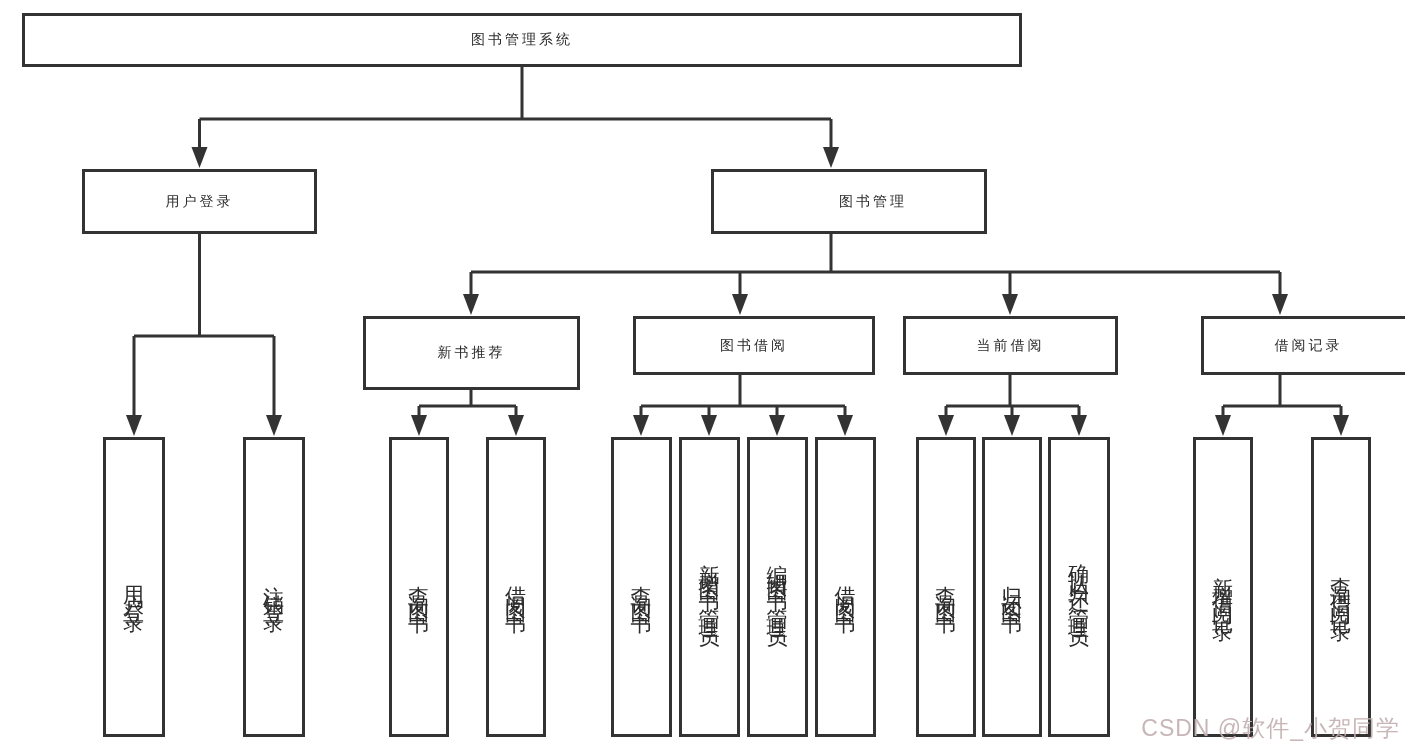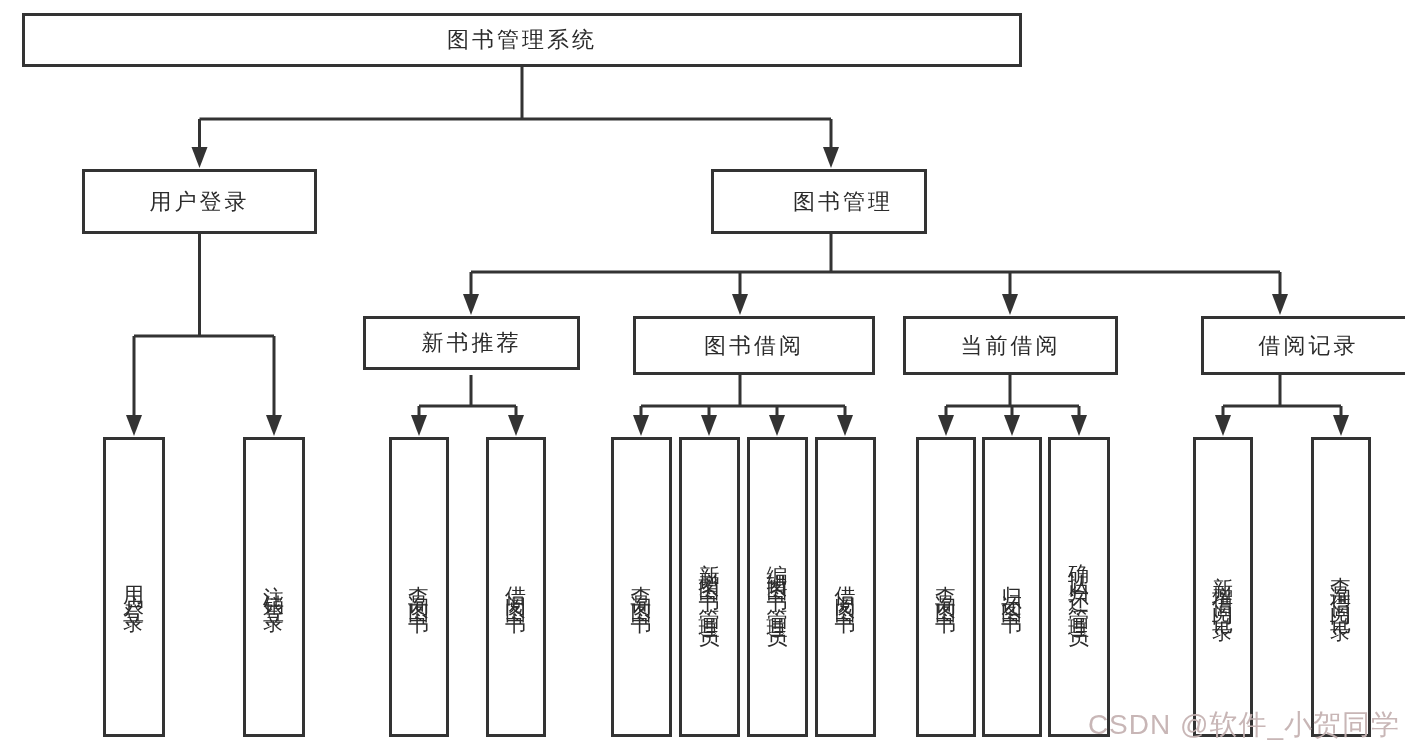--- a/index.html
+++ b/index.html
@@ -26,48 +26,48 @@
     box-sizing: border-box;
     border: 3px solid #333333;
     background: #ffffff;
     color: #2b2b2b;
     display: flex;
     align-items: center;
     justify-content: center;
     z-index: 2;
   }
   .hlabel {
-    font-size: 22px;
+    font-size: 14px;
     letter-spacing: 3px;
     white-space: nowrap;
   }
   .leaf .vlabel {
     writing-mode: vertical-rl;
     text-orientation: mixed;
     font-size: 21px;
     letter-spacing: 9px;
     line-height: 1;
     white-space: nowrap;
   }
   .watermark {
     position: absolute;
     right: 5px;
     bottom: 3px;
-    font-size: 28px;
+    font-size: 23px;
     letter-spacing: 1px;
     color: rgba(197, 178, 178, 0.95);
     z-index: 3;
     white-space: nowrap;
   }
 
   
   .n-root   { left: 22px;   top: 13px;  width: 1000px; height: 54px; }
   .n-login  { left: 82px;   top: 169px; width: 235px;  height: 65px; }
-  .n-mgmt   { left: 711px;  top: 169px; width: 216px;  height: 65px; padding-left: 48px; }
-  .n-newrec { left: 363px;  top: 316px; width: 217px;  height: 54px; text-align: center; }
+  .n-mgmt   { left: 711px;  top: 169px; width: 276px;  height: 65px; padding-left: 48px; }
+  .n-newrec { left: 363px;  top: 316px; width: 217px;  height: 74px; text-align: center; }
   .n-borrow { left: 633px;  top: 316px; width: 242px;  height: 59px; }
   .n-curr   { left: 903px;  top: 316px; width: 215px;  height: 59px; align-items: center; }
   .n-record { left: 1201px; top: 316px; width: 215px;  height: 59px; }
 
   .leaf { top: 437px; height: 300px; }
   .lf-1  { left: 103px;  width: 62px; }
   .lf-2  { left: 243px;  width: 62px; }
   .lf-3  { left: 389px;  width: 60px; }
   .lf-4  { left: 486px;  width: 60px; }
   .lf-5  { left: 611px;  width: 61px; }

